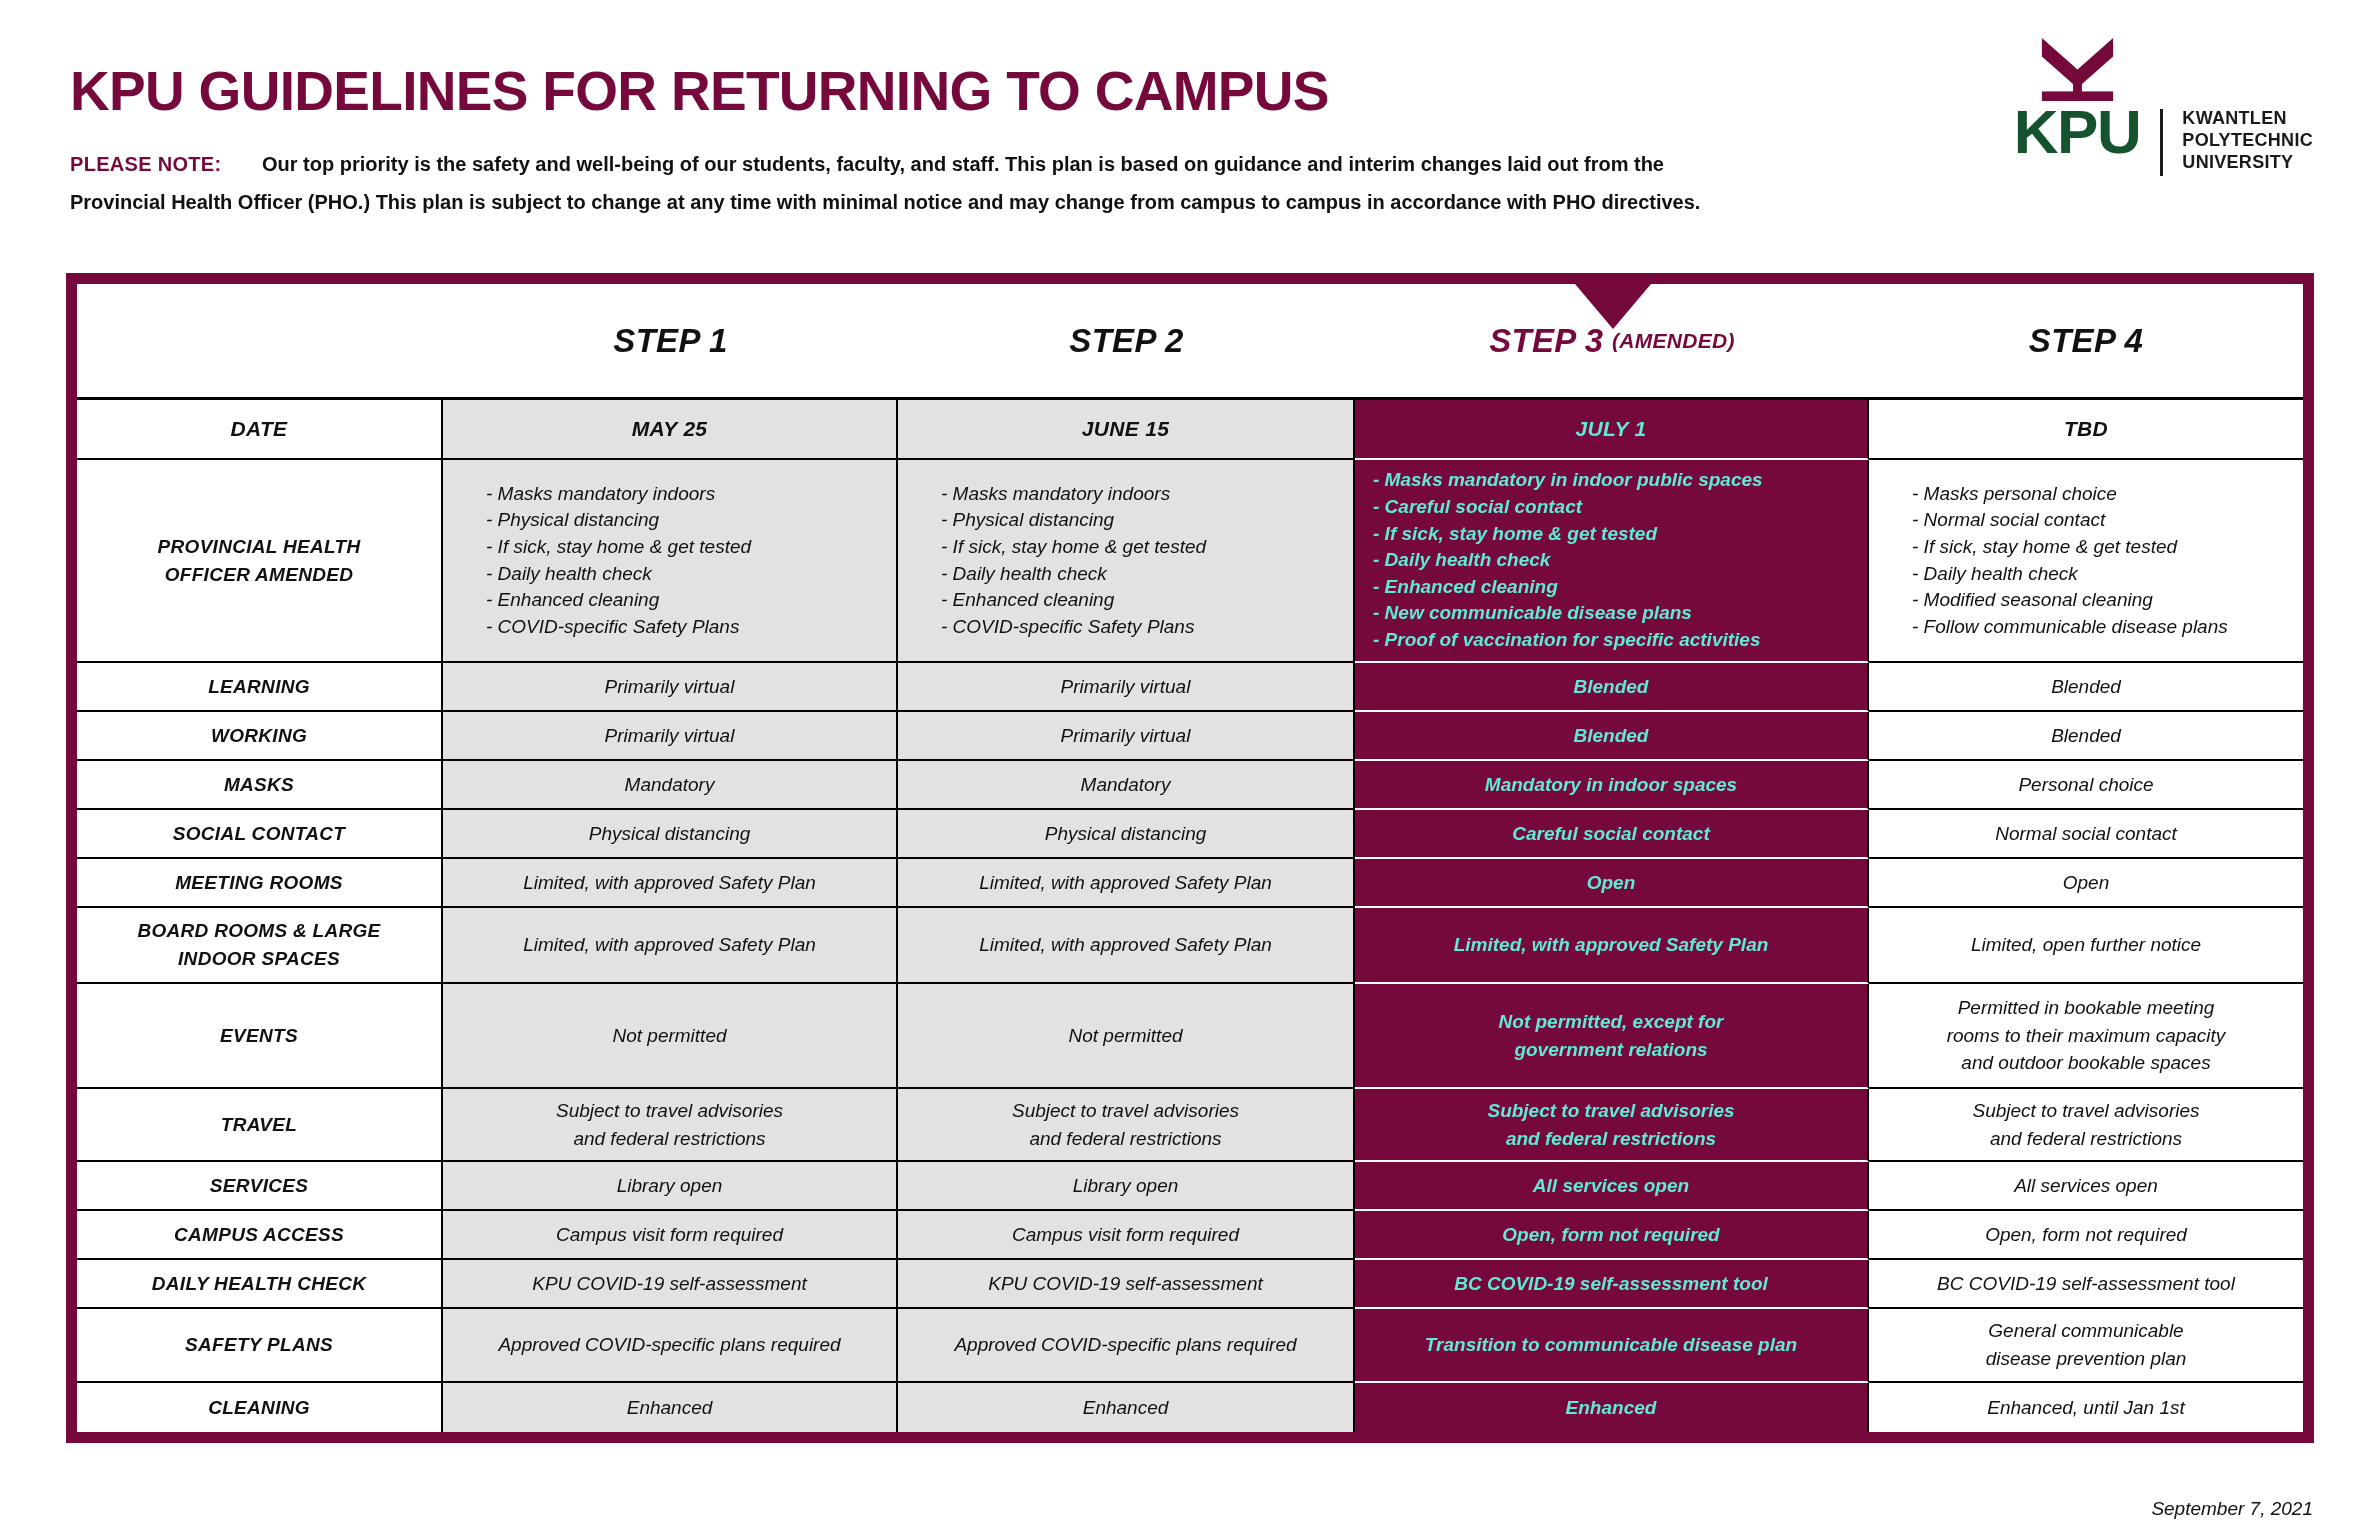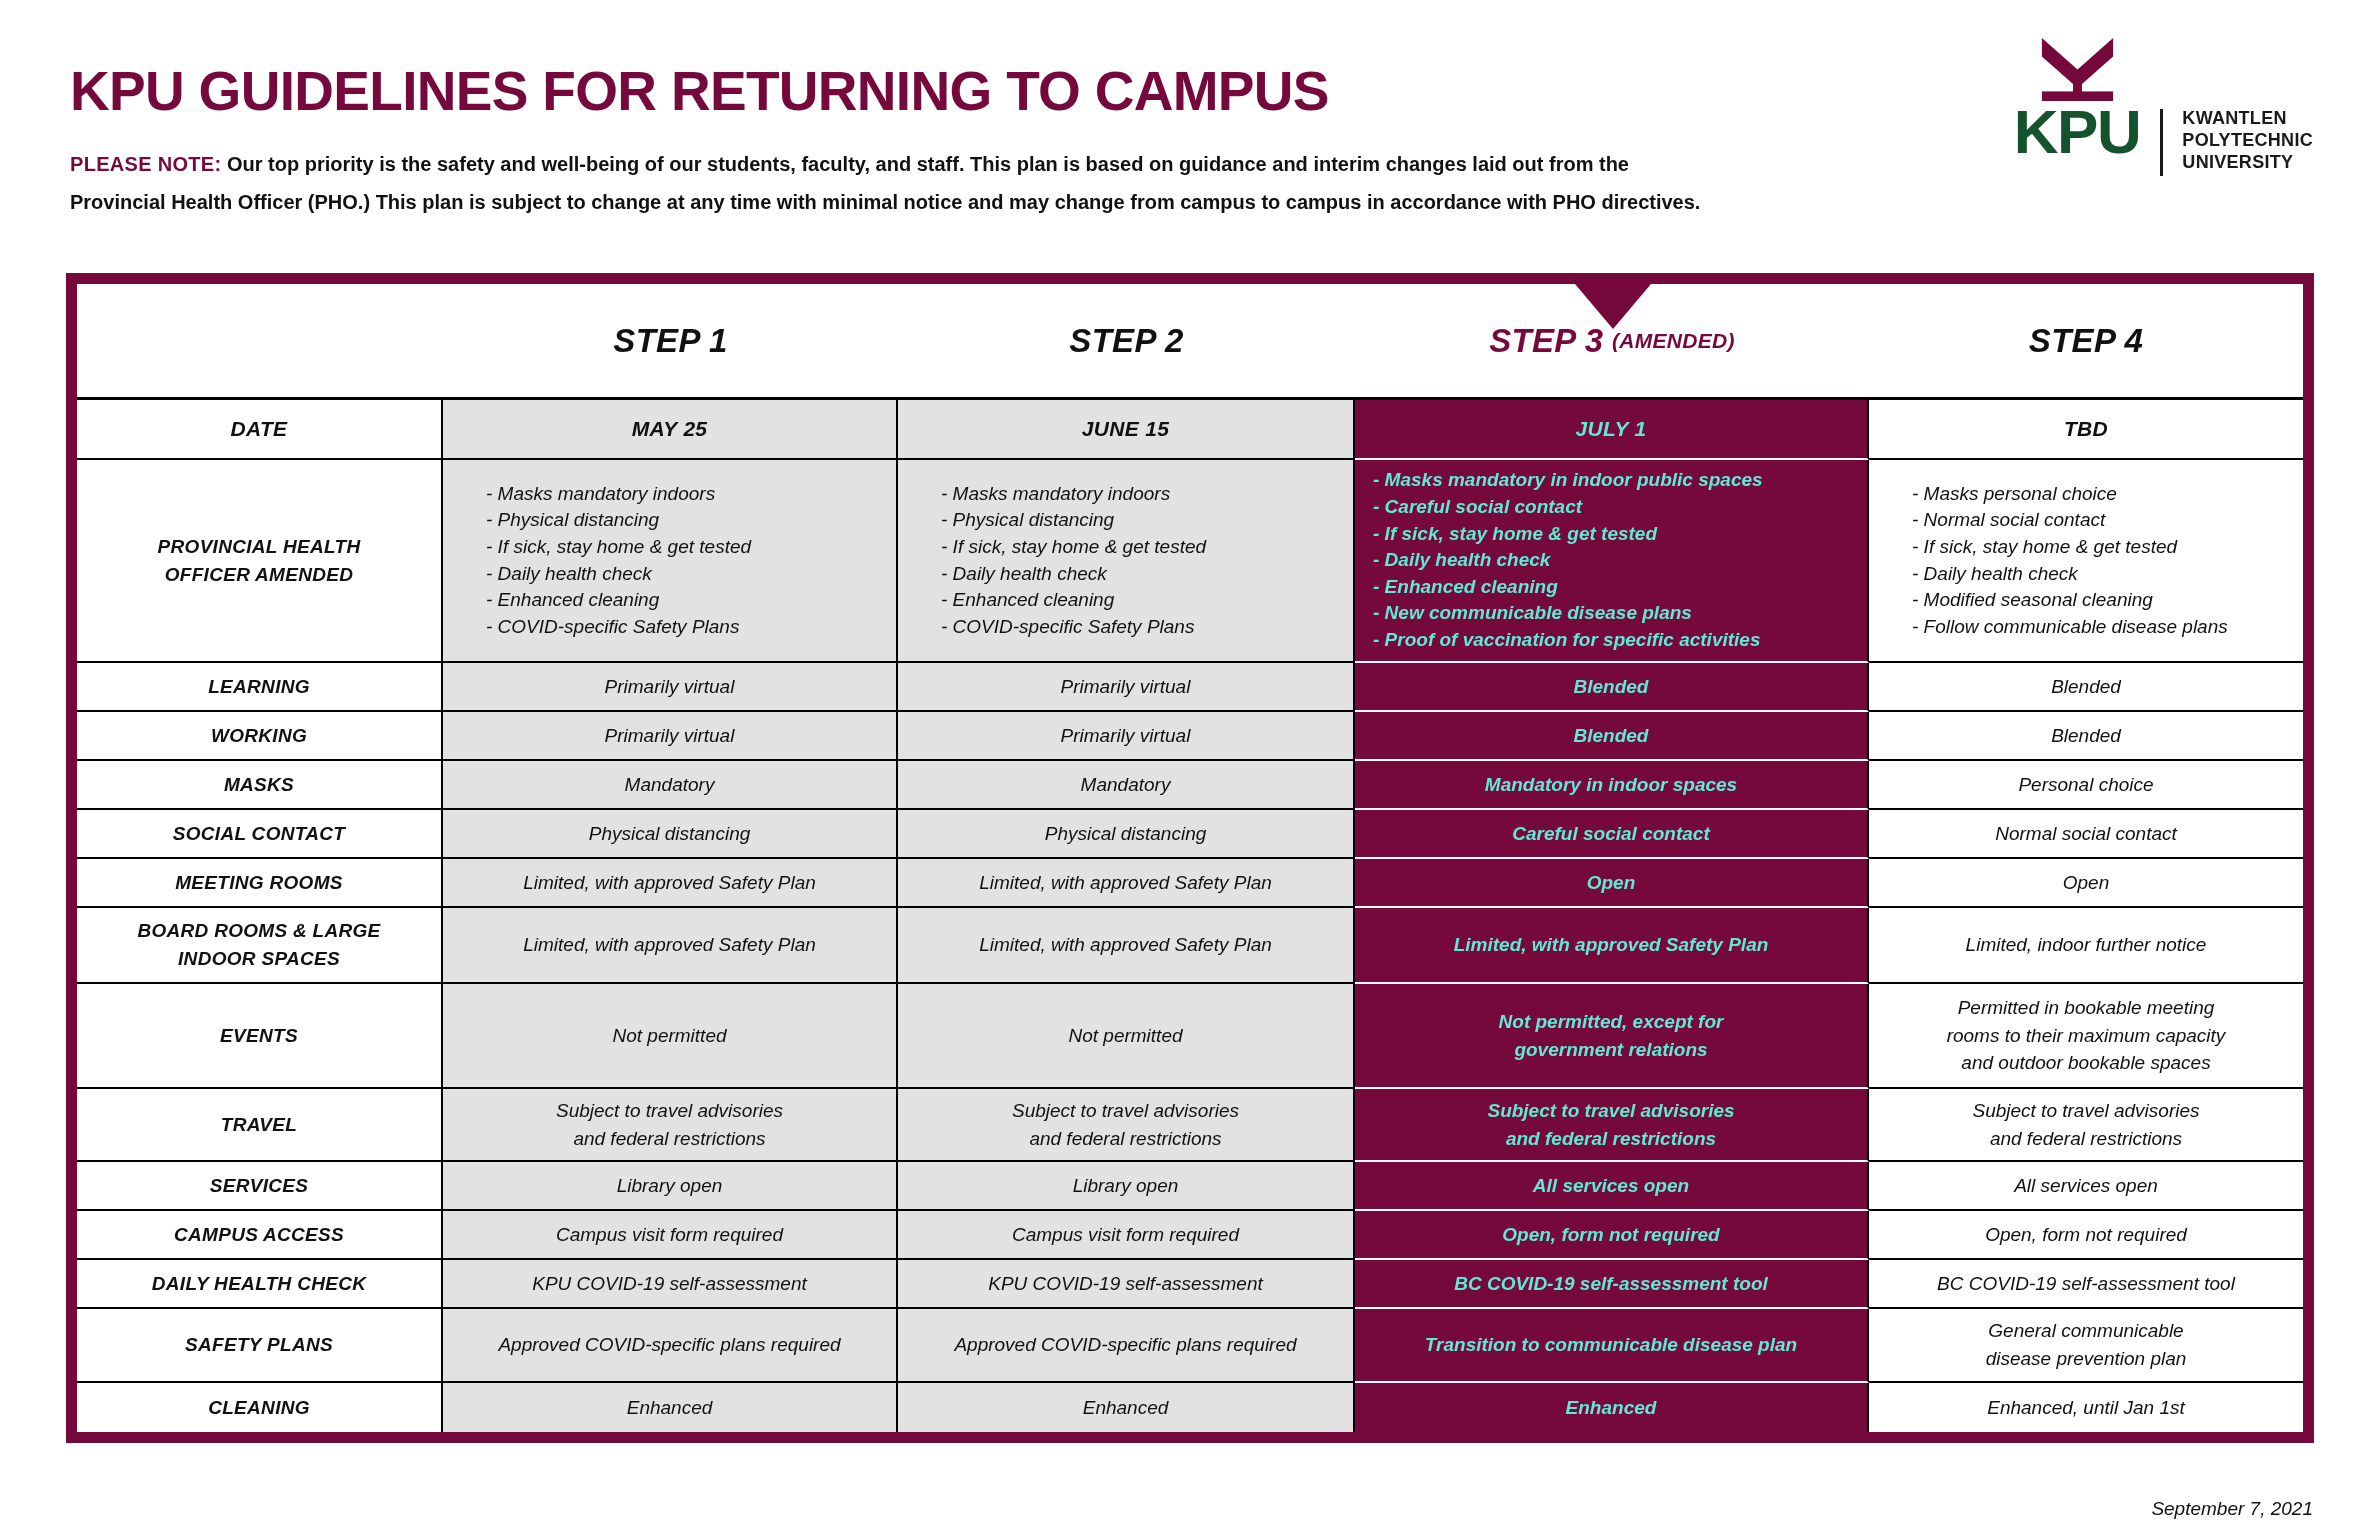--- a/index.html
+++ b/index.html
@@ -6,21 +6,21 @@
   html,body { width:2377px; height:1538px; background:#ffffff; overflow:hidden;
               font-family:"Liberation Sans", sans-serif; color:#111; }
   .page { position:relative; width:2377px; height:1538px; }
 
   
   .title { position:absolute; left:70px; top:59px; font-size:55px; font-weight:800;
            letter-spacing:-0.7px; color:#76093C; font-stretch:condensed; white-space:nowrap; }
   .note { position:absolute; left:70px; top:145px; width:1986px; font-size:20px;
           font-weight:700; line-height:38px; color:#111; }
   .note-label { color:#76093C; font-weight:800; letter-spacing:0.3px; }
-  .note-body { white-space:pre-line; }
+  .note-body { white-space:pre-line;margin-left:35px; }
 
   .logo { position:absolute; top:38px; right:64px; display:flex; align-items:flex-start; }
   .logo-left { display:flex; flex-direction:column; align-items:center; }
   .chevron-svg { width:73px; height:63px; display:block; }
   .logo-kpu { font-size:62px; font-weight:700; letter-spacing:-1.4px; line-height:0.82;
               margin-top:5.6px; color:#14532d;text-align:center; }
   .logo-divider { width:2.8px; height:67px; background:#1a1a1a; margin:71px 19.6px 0 19.6px; }
   .logo-name { margin-top:70px; font-size:18px; font-weight:700; line-height:1.22;
                letter-spacing:0.3px; white-space:pre-line; color:#1a1a1a; }
 
@@ -181,21 +181,21 @@
       <div class="cell maroon h-std">Open</div>
       <div class="cell plain h-std">Open</div>
     </div>
 
     <div class="grid-row">
       <div class="cell label h-board">BOARD ROOMS &amp; LARGE
 INDOOR SPACES</div>
       <div class="cell gray h-board">Limited, with approved Safety Plan</div>
       <div class="cell gray h-board">Limited, with approved Safety Plan</div>
       <div class="cell maroon h-board">Limited, with approved Safety Plan</div>
-      <div class="cell plain h-board">Limited, indoor further notice</div>
+      <div class="cell plain h-board">Limited, open further notice</div>
     </div>
 
     <div class="grid-row">
       <div class="cell label h-events">EVENTS</div>
       <div class="cell gray h-events">Not permitted</div>
       <div class="cell gray h-events">Not permitted</div>
       <div class="cell maroon h-events">Not permitted, except for
 government relations</div>
       <div class="cell plain h-events">Permitted in bookable meeting
 rooms to their maximum capacity

